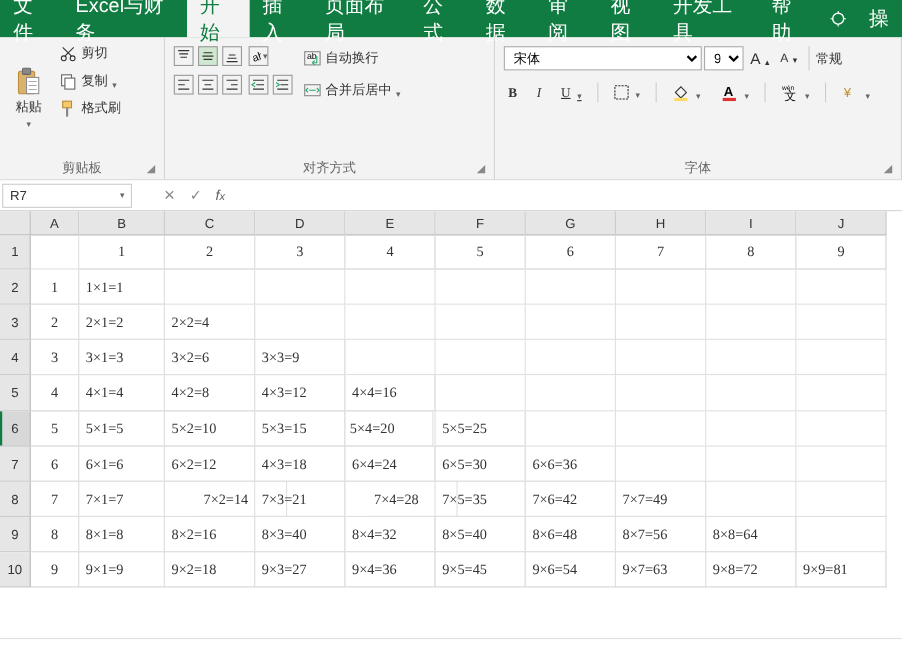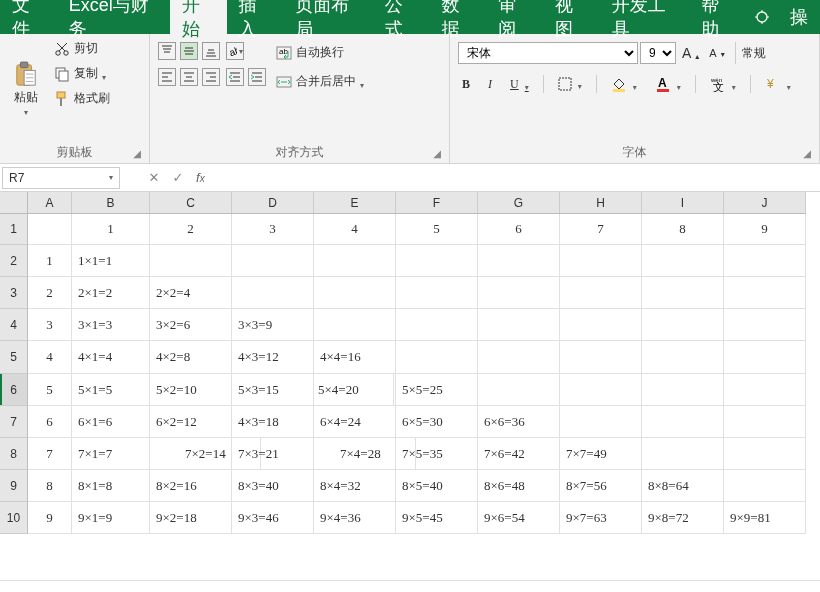--- a/index.html
+++ b/index.html
@@ -487,21 +487,21 @@
         <div class="cell" style="left: 44px; top: 256px; width: 78px; height: 32px;">8×1=8</div>
         <div class="cell" style="left: 122px; top: 256px; width: 82px; height: 32px;">8×2=16</div>
         <div class="cell" style="left: 204px; top: 256px; width: 82px; height: 32px;">8×3=40</div>
         <div class="cell" style="left: 286px; top: 256px; width: 82px; height: 32px;">8×4=32</div>
         <div class="cell" style="left: 368px; top: 256px; width: 82px; height: 32px;">8×5=40</div>
         <div class="cell" style="left: 450px; top: 256px; width: 82px; height: 32px;">8×6=48</div>
         <div class="cell" style="left: 532px; top: 256px; width: 82px; height: 32px;">8×7=56</div>
         <div class="cell" style="left: 614px; top: 256px; width: 82px; height: 32px;">8×8=64</div>
         <div class="cell" style="left: 44px; top: 288px; width: 78px; height: 32px;">9×1=9</div>
         <div class="cell" style="left: 122px; top: 288px; width: 82px; height: 32px;">9×2=18</div>
-        <div class="cell" style="left: 204px; top: 288px; width: 82px; height: 32px;">9×3=46</div>
+        <div class="cell" style="left: 204px; top: 288px; width: 82px; height: 32px;">9×3=27</div>
         <div class="cell" style="left: 286px; top: 288px; width: 82px; height: 32px;">9×4=36</div>
         <div class="cell" style="left: 368px; top: 288px; width: 82px; height: 32px;">9×5=45</div>
         <div class="cell" style="left: 450px; top: 288px; width: 82px; height: 32px;">9×6=54</div>
         <div class="cell" style="left: 532px; top: 288px; width: 82px; height: 32px;">9×7=63</div>
         <div class="cell" style="left: 614px; top: 288px; width: 82px; height: 32px;">9×8=72</div>
         <div class="cell" style="left: 696px; top: 288px; width: 82px; height: 32px;">9×9=81</div>
       </div>
   </div>
   <div style="height:12px;border-top:1px solid #e0e0e0"></div>
 </div>

